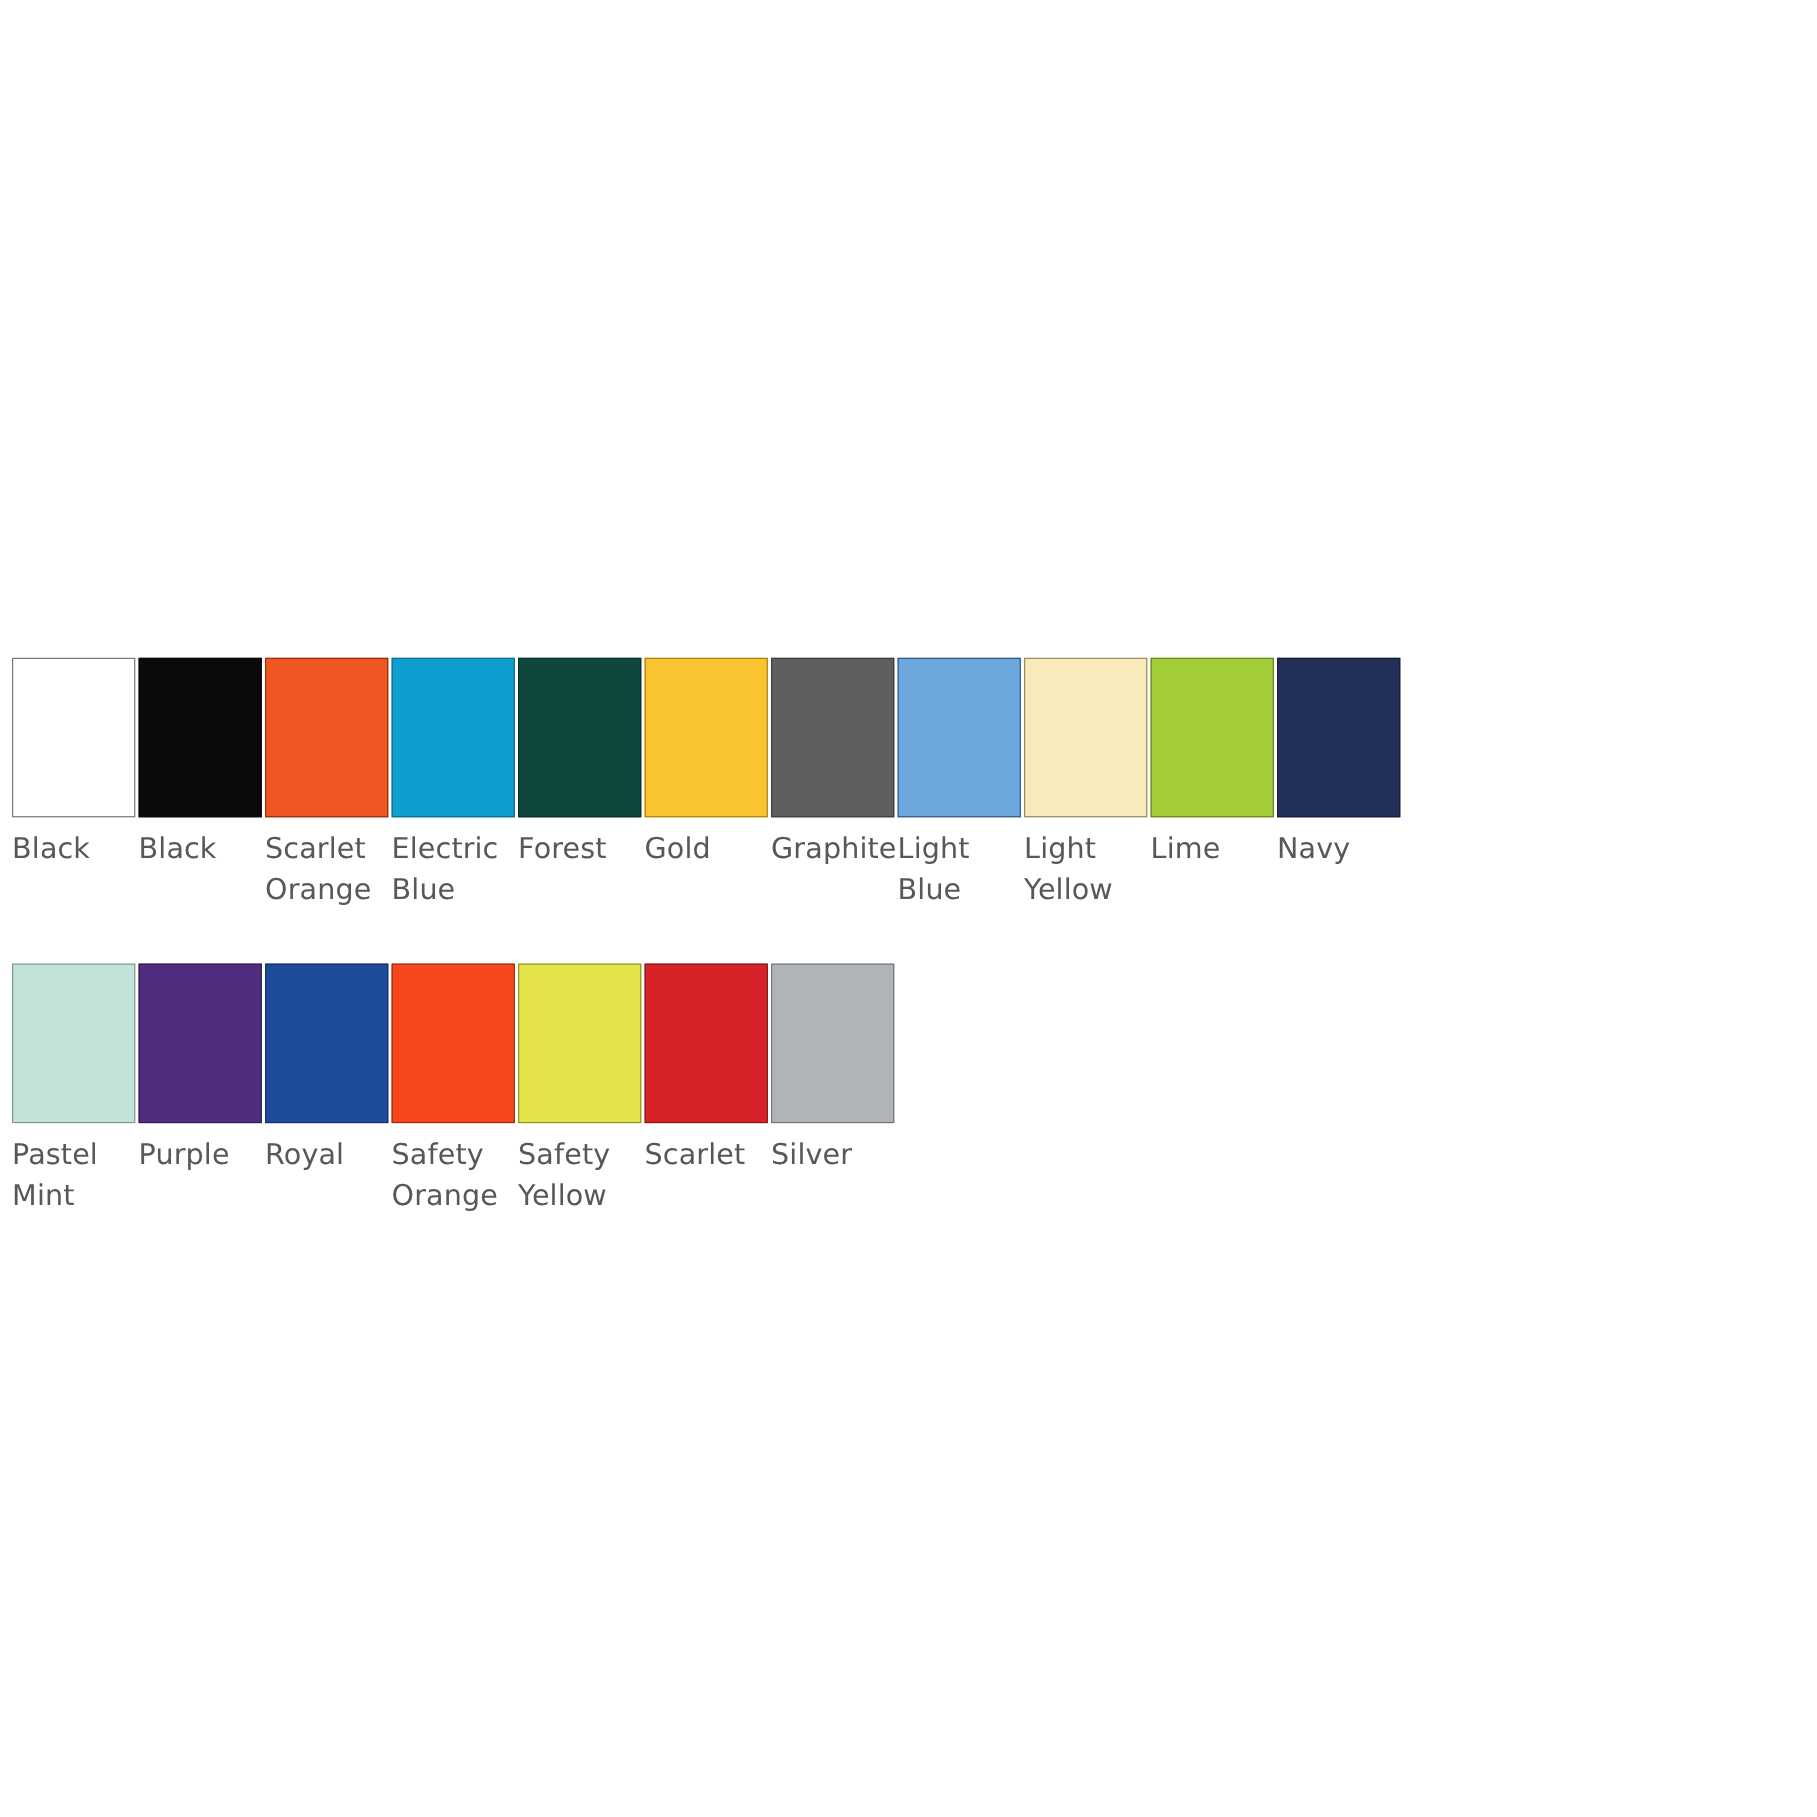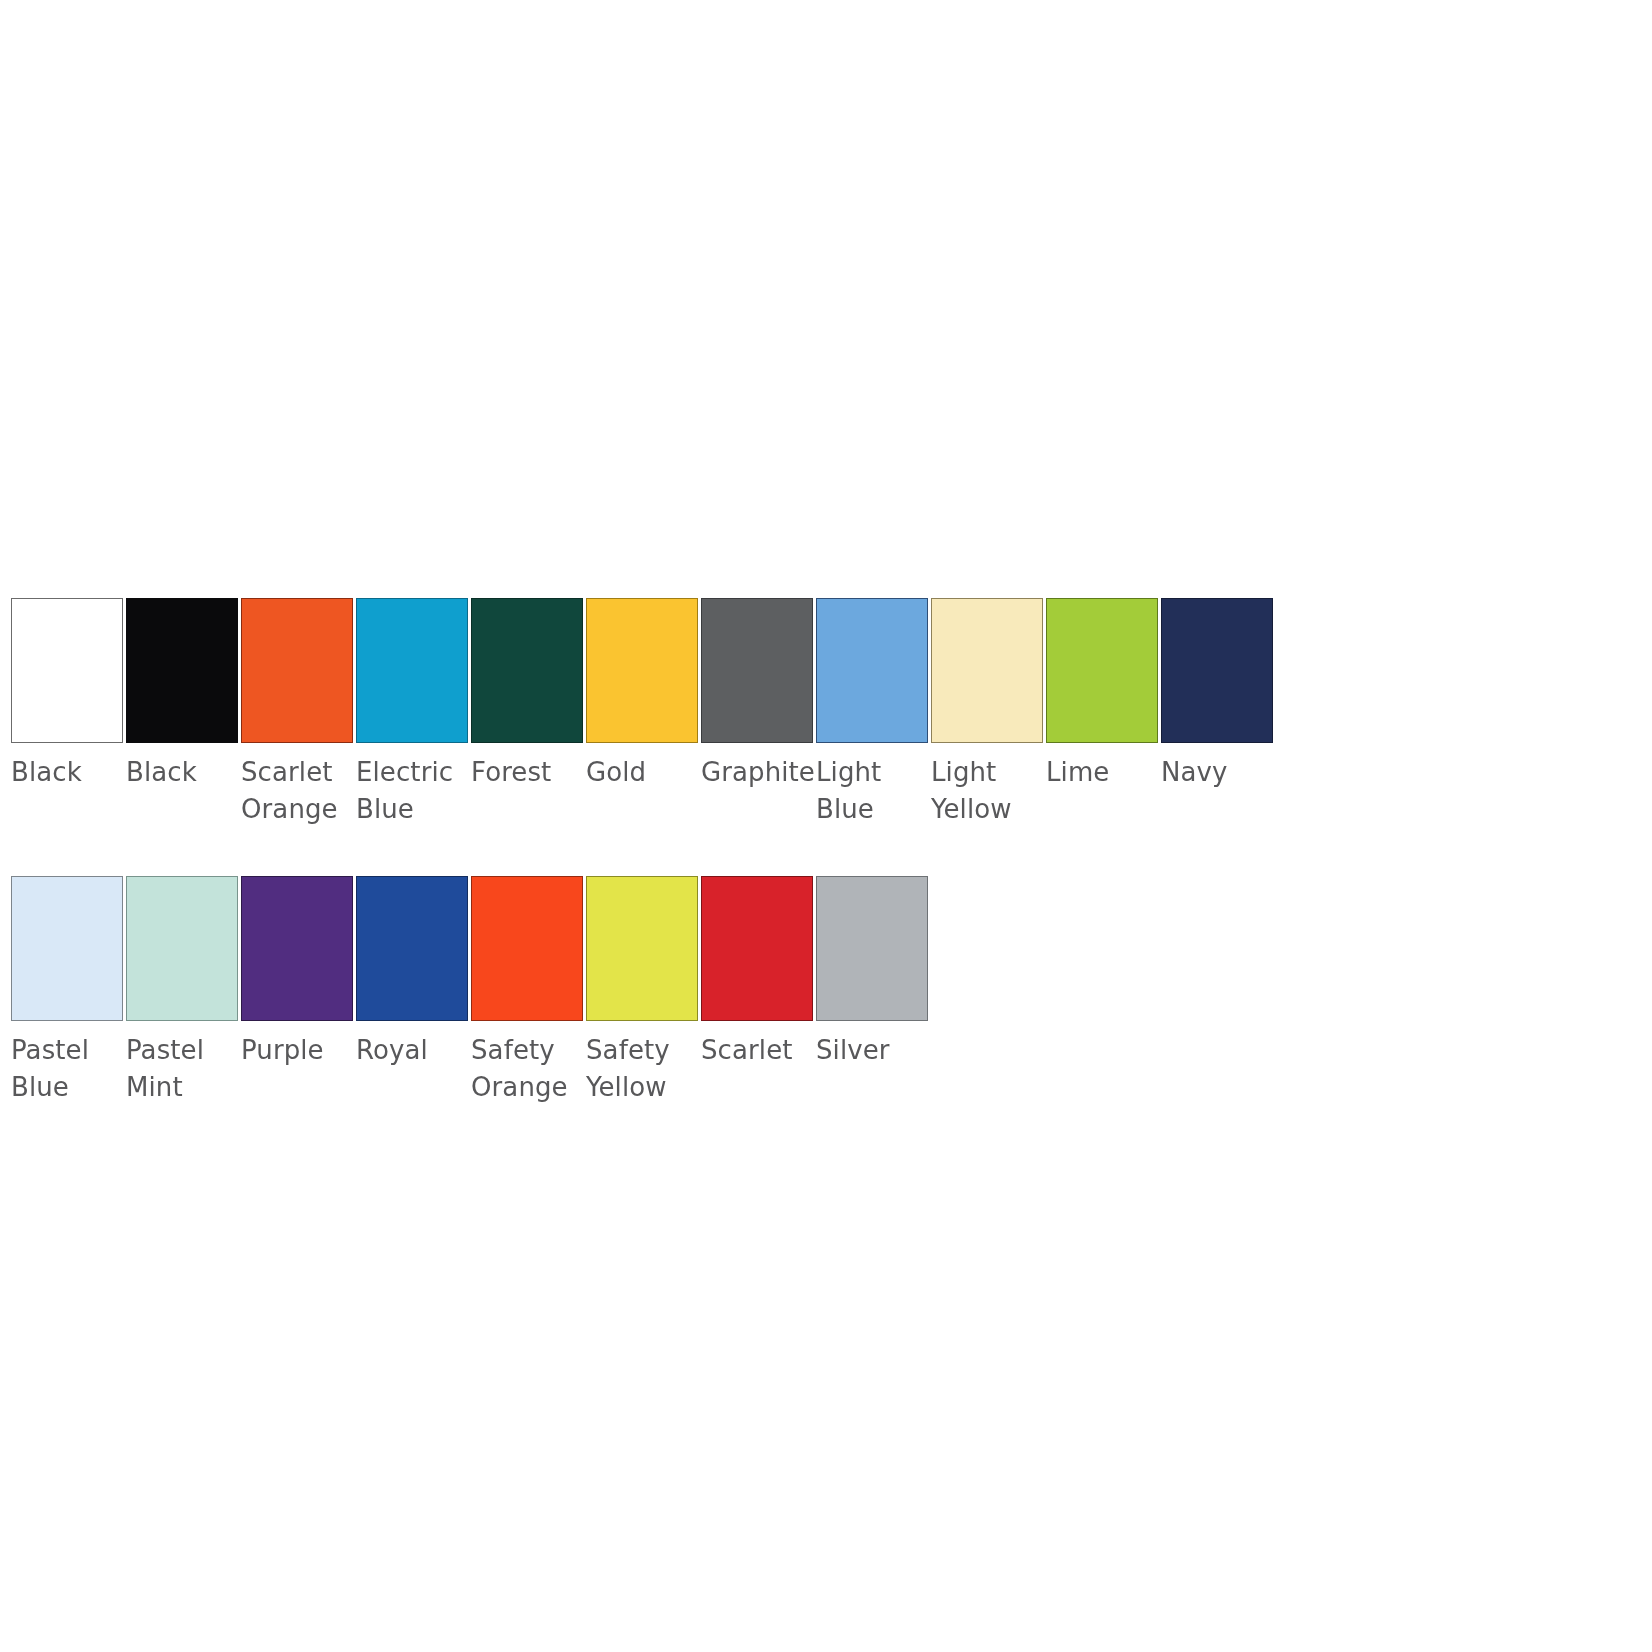--- a/index.html
+++ b/index.html
@@ -100,24 +100,20 @@
         <div class="swatch-chip" style="background-color: rgb(163, 204, 57); border-color: rgb(94, 122, 28);"></div>
         <div class="swatch-label">Lime</div>
       </div>
       <div class="swatch-cell">
         <div class="swatch-chip" style="background-color: rgb(34, 47, 88); border-color: rgb(21, 29, 56);"></div>
         <div class="swatch-label">Navy</div>
       </div>
     </div>
   <div class="swatch-row">
       <div class="swatch-cell">
-        <div class="swatch-chip" style="background-color: rgb(217, 232, 247); border-color: rgb(125, 133, 140);"></div>
-        <div class="swatch-label">Pastel Blue</div>
-      </div>
-      <div class="swatch-cell">
         <div class="swatch-chip" style="background-color: rgb(195, 227, 218); border-color: rgb(120, 148, 140);"></div>
         <div class="swatch-label">Pastel Mint</div>
       </div>
       <div class="swatch-cell">
         <div class="swatch-chip" style="background-color: rgb(81, 45, 128); border-color: rgb(46, 26, 73);"></div>
         <div class="swatch-label">Purple</div>
       </div>
       <div class="swatch-cell">
         <div class="swatch-chip" style="background-color: rgb(31, 75, 155); border-color: rgb(19, 45, 94);"></div>
         <div class="swatch-label">Royal</div>

